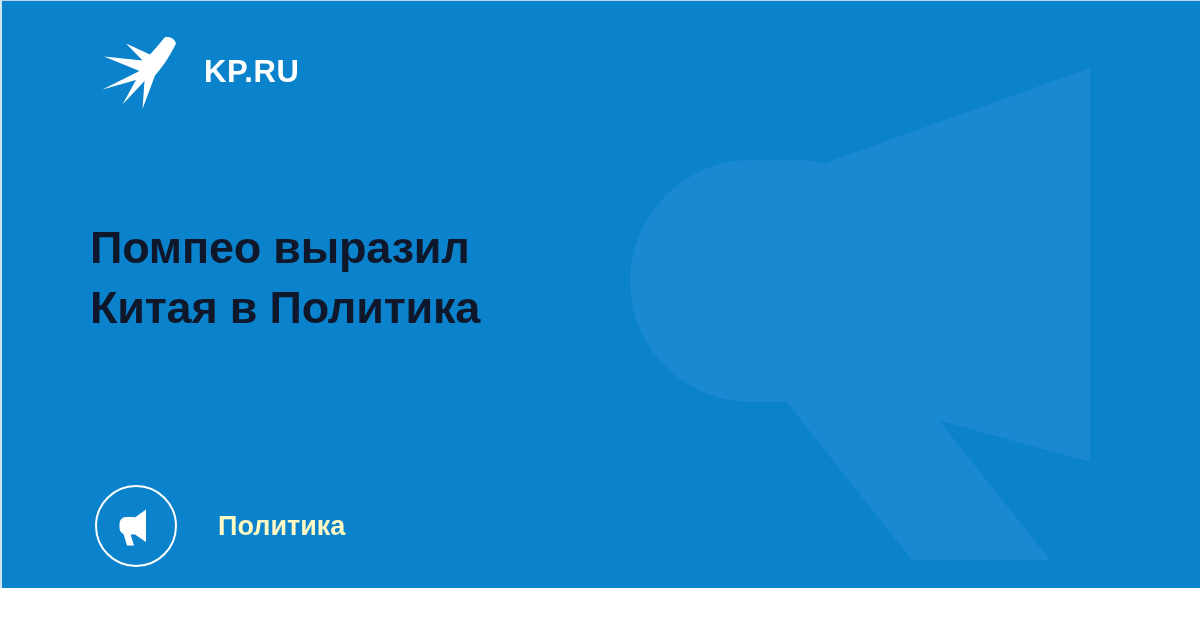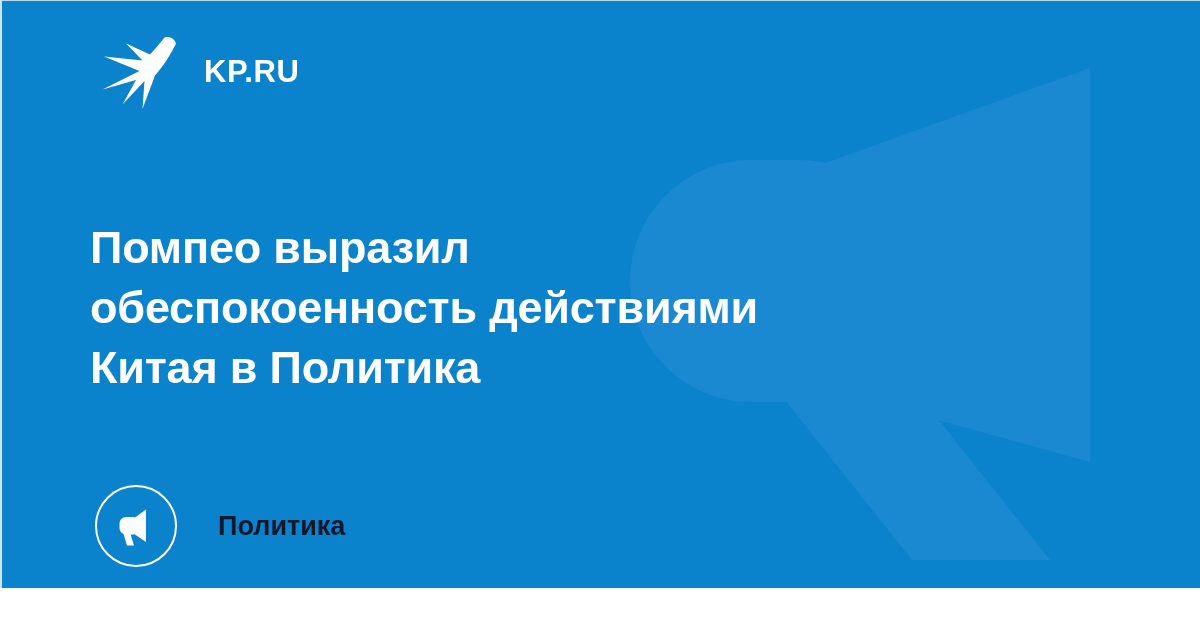--- a/index.html
+++ b/index.html
@@ -127,33 +127,32 @@
                L2.5 56.5 L36.0 47.0
                L22.5 71.5 L44.5 48.0
                L42.5 76.0 L55.0 42.5
                C63.0 33.5 70.5 22.0 76.0 10.5
                C74.5 6.0 70.0 3.0 64.5 4.5 Z"></path>
     </svg>
     <div style="color: rgb(255, 255, 255); font-size: 31px; font-weight: bold; letter-spacing: 0.6px; margin-left: 22px; line-height: 1; white-space: nowrap;">KP.RU</div>
 
   </div>
 
-  <h1 id="headline" style="color: #ffffff;">
+  <h1 id="headline" style="color: #0f172a;">
     <span class="hl-line">Помпео выразил</span>
-    <span class="hl-line">обеспокоенность действиями</span>
     <span class="hl-line">Китая в Политика</span>
   </h1>
 
   <div id="category-badge">
     <div id="badge-circle">
       <svg viewBox="0 0 44 44" aria-hidden="true">
         <path fill="#ffffff" d="M32.0 5.5 L32.0 38.0 L19.5 29.5 L19.5 14.5 Z"></path>
         <path fill="#ffffff" d="M12.0 13.0 L20.5 13.0 L20.5 30.5 L12.0 30.5
                  C8.2 30.5 5.5 27.4 5.5 23.5 L5.5 20.0
                  C5.5 16.1 8.2 13.0 12.0 13.0 Z"></path>
         <path fill="#ffffff" d="M9.5 30.0 L16.5 30.0 L20.0 41.5 L13.0 41.5 Z"></path>
       </svg>
     </div>
-    <div id="category-label" style="color: #0f172a;">Политика</div>
+    <div id="category-label" style="color: #fef9c3;">Политика</div>
   </div>
 
   <div id="edge-frame"></div>
 </div>
 
 </body></html>

